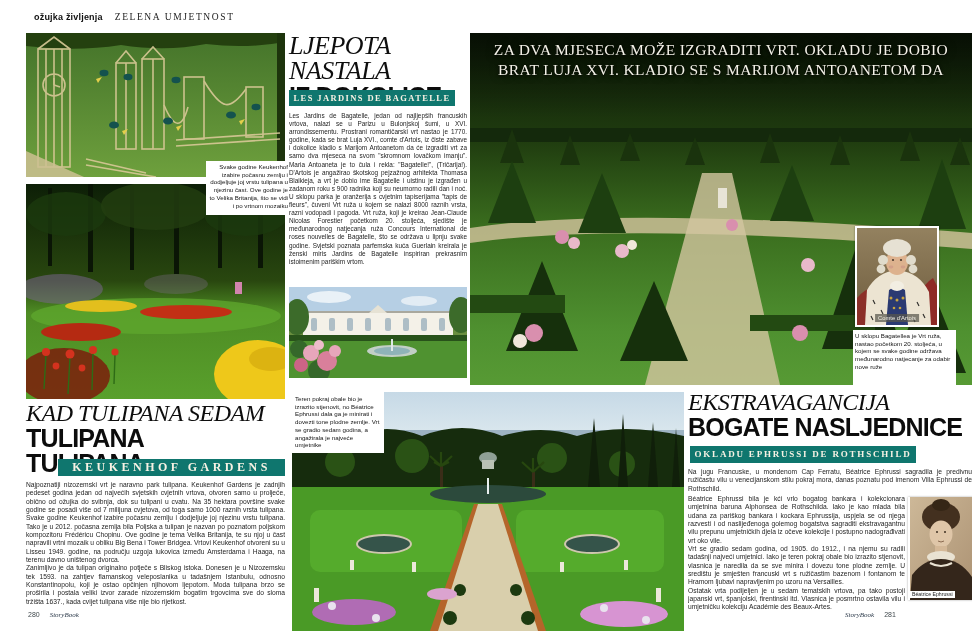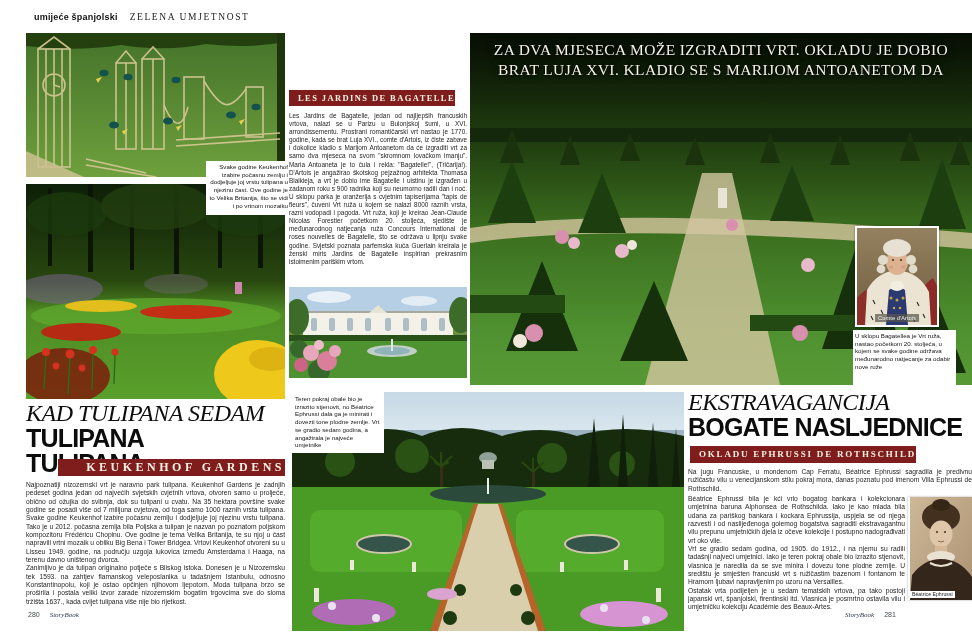--- a/index.html
+++ b/index.html
@@ -14,21 +14,21 @@
   #hdr .kick{font-weight:bold;color:#111;}
   #hdr .sect{font-family:"Liberation Serif",serif;letter-spacing:1.6px;color:#222;margin-left:12px;font-size:9.5px;}
 
   
   .hl-it{display:block;font-family:"Liberation Serif",serif;font-style:italic;font-weight:normal;
          font-size:24px;line-height:.98;letter-spacing:-.5px;color:#0e0e0e;}
   .hl-b{display:block;font-family:"Liberation Sans",sans-serif;font-weight:bold;
         font-size:25px;line-height:1.0;letter-spacing:-.8px;color:#0c0c0c;}
   h1{margin:0;font-weight:normal;}
 
-  .tag{position:absolute;background:#7f1d1d;color:#f7f2e4;text-align:right;
+  .tag{position:absolute;background:#0f766e;color:#f7f2e4;text-align:center;
        font-family:"Liberation Serif",serif;font-weight:bold;}
   #kh-tag{left:58px;top:459px;width:227px;height:17px;font-size:12px;line-height:17px;letter-spacing:3.5px;}
   #bg-tag{left:289px;top:90px;width:166px;height:16px;font-size:8.5px;line-height:16px;letter-spacing:1.4px;}
   #ep-tag{left:690px;top:446px;width:226px;height:17px;font-size:9px;line-height:17px;letter-spacing:1.8px;}
 
   .body{position:absolute;font-size:6.7px;line-height:8.35px;text-align:justify;color:#1d1d1d;overflow:hidden;}
   .body p{margin:0;}
   .cap{position:absolute;background:#fff;font-size:6.2px;line-height:7.7px;color:#151515;z-index:3;}
 
   #kh-head{left:26px;top:402px;width:259px;}
@@ -72,21 +72,21 @@
   #folio-left{left:28px;top:611px;}
   #folio-right{left:845px;top:611px;width:110px;text-align:left;}
   #folio-right .mag{margin:0 8px 0 0;}
 </style>
 </head>
 <body>
 
 <div id="spread">
 
   <div id="hdr" class="abs">
-    <span class="kick">umijeće španjolski</span><span class="sect">ZELENA UMJETNOST</span>
+    <span class="kick">ožujka življenja</span><span class="sect">ZELENA UMJETNOST</span>
   </div>
 
   <div id="ph-mosaic" class="ph">
     <svg viewBox="0 0 259 144" preserveAspectRatio="none">
       <defs>
         <linearGradient id="lawn1" x1="0" y1="0" x2="0" y2="1">
           <stop offset="0" stop-color="#44732a"></stop>
             <stop offset="1" stop-color="#6ea03d"></stop>
         </linearGradient>
       </defs>
@@ -195,20 +195,24 @@
   <div id="kh-tag" class="tag">KEUKENHOF GARDENS</div>
   <div id="kh-body" class="body">
     <p>Najpoznatiji nizozemski vrt je naravno park tulipana. Keukenhof Gardens je zadnjih pedeset godina jedan od najvećih svjetskih cvjetnih vrtova, otvoren samo u proljeće, obično od ožujka do svibnja, dok su tulipani u cvatu. Na 35 hektara površine svake godine se posadi više od 7 milijuna cvjetova, od toga samo 1000 raznih vrsta tulipana. Svake godine Keukenhof izabire počasnu zemlju i dodjeljuje joj njezinu vrstu tulipana. Tako je u 2012. počasna zemlja bila Poljska a tulipan je nazvan po poznatom poljskom kompozitoru Frédéricu Chopinu. Ove godine je tema Velika Britanija, te su njoj u čast napravili vrtni mozaik u obliku Big Bena i Tower Bridgea. Vrtovi Keukenhof otvoreni su u Lisseu 1949. godine, na području uzgoja lukovica između Amsterdama i Haaga, na terenu davno uništenog dvorca.</p>
     <p>Zanimljivo je da tulipan originalno potječe s Bliskog istoka. Donesen je u Nizozemsku tek 1593. na zahtjev flamanskog veleposlanika u tadašnjem Istanbulu, odnosno Konstantinopolu, koji je ostao opčinjen njihovom ljepotom. Moda tulipana brzo se proširila i postala veliki izvor zarade nizozemskim bogatim trgovcima sve do sloma tržišta 1637., kada cvijet tulipana više nije bio rijetkost.</p>
   </div>
   <div id="folio-left" class="folio">
     <span>280</span>
     <span class="mag">StoryBook</span>
   </div>
 
+  <h1 id="bg-head" class="abs">
+    <span class="hl-it">LJEPOTA NASTALA</span>
+    <span class="hl-b">IZ DOKOLICE</span>
+  </h1>
   <div id="bg-tag" class="tag">LES JARDINS DE BAGATELLE</div>
   <div id="bg-body" class="body">
     <p>Les Jardins de Bagatelle, jedan od najljepših francuskih vrtova, nalazi se u Parizu u Bulonjskoj šumi, u XVI. arrondissementu. Prostrani romantičarski vrt nastao je 1770. godine, kada se brat Luja XVI., comte d'Artois, iz čiste zabave i dokolice kladio s Marijom Antoanetom da će izgraditi vrt za samo dva mjeseca na svom "skromnom lovačkom imanju". Maria Antoaneta je to čula i rekla: "Bagatelle!", (Tričarija!). D'Artois je angažirao škotskog pejzažnog arhitekta Thomasa Blaikieja, a vrt je dobio ime Bagatelle i uistinu je izgrađen u zadanom roku s 900 radnika koji su neumorno radili dan i noć. U sklopu parka je oranžerija s cvjetnim tapiserijama "tapis de fleurs", čuveni Vrt ruža u kojem se nalazi 8000 raznih vrsta, razni vodopadi i pagoda. Vrt ruža, koji je kreirao Jean-Claude Nicolas Forestier početkom 20. stoljeća, sjedište je međunarodnog natjecanja ruža Concours International de roses nouvelles de Bagatelle, što se održava u lipnju svake godine. Svjetski poznata parfemska kuća Guerlain kreirala je ženski miris Jardins de Bagatelle inspiriran prekrasnim istoimenim pariškim vrtom.</p>
   </div>
 
   <div id="ph-orangerie" class="ph">
     <svg viewBox="0 0 178 91" preserveAspectRatio="none">
       <rect width="178" height="38" fill="#b6cfe4"></rect>
       <ellipse cx="40" cy="10" rx="22" ry="6" fill="#ffffff" opacity=".7"></ellipse>
       <ellipse cx="130" cy="14" rx="18" ry="5" fill="#ffffff" opacity=".6"></ellipse>

